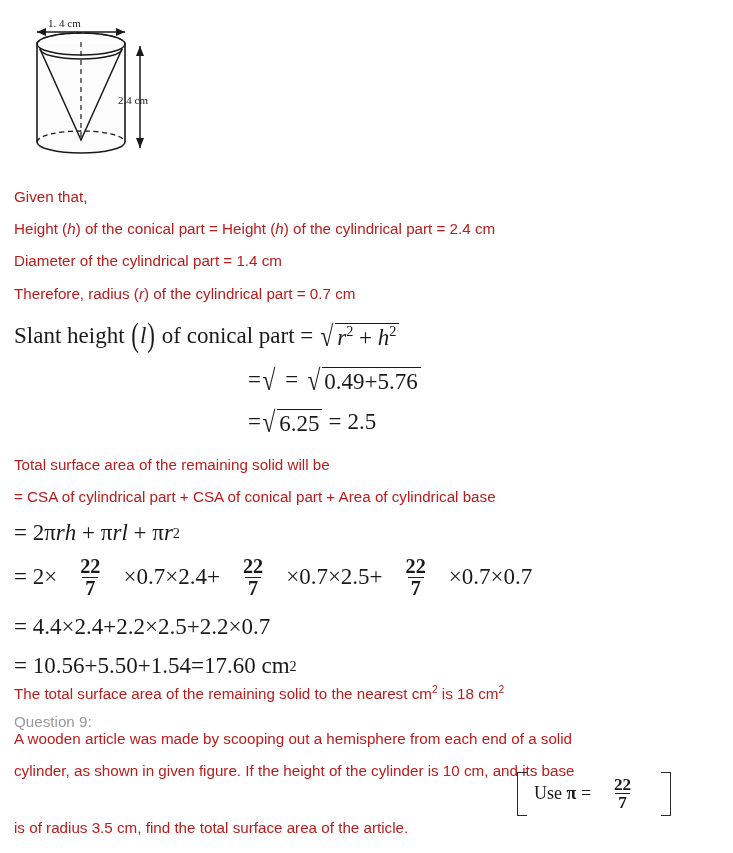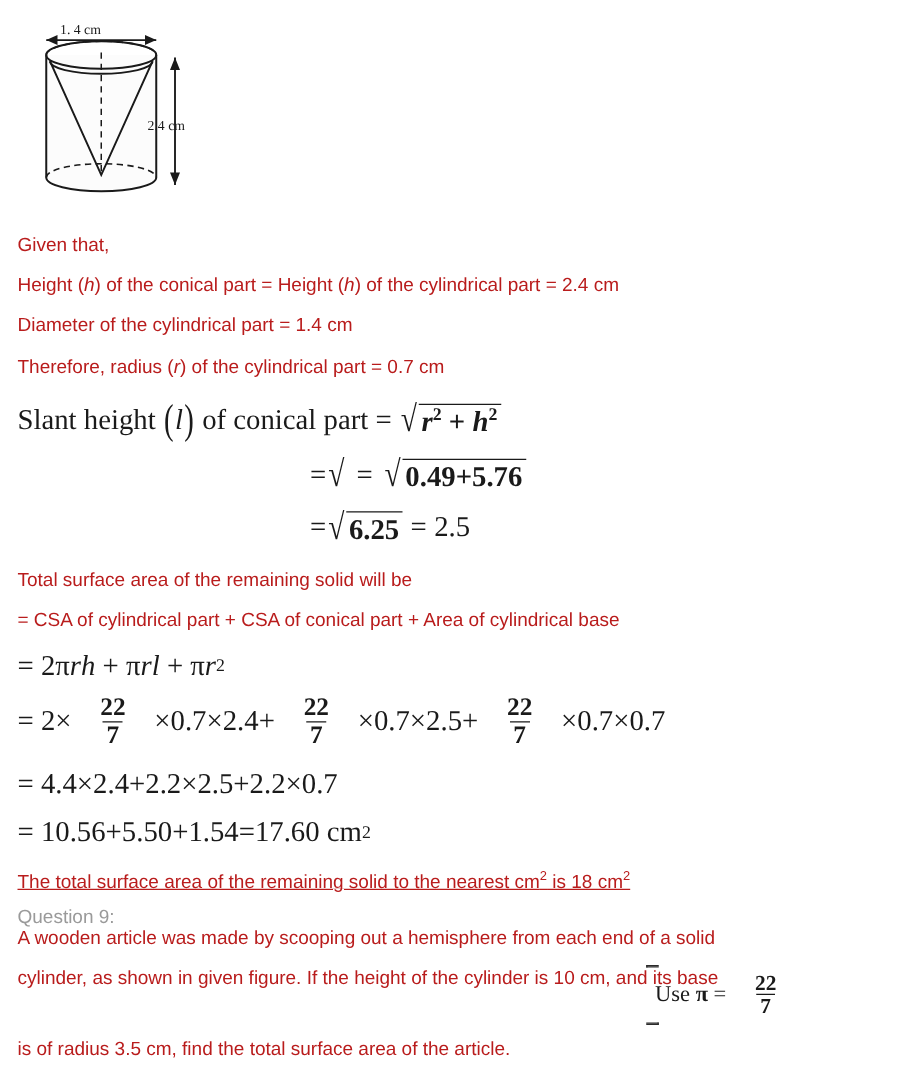--- a/index.html
+++ b/index.html
@@ -78,21 +78,20 @@
   .sqrt .rad {
     font-size: 1.28em;
     line-height: 1;
     transform: scaleX(0.8) translateY(1px);
     transform-origin: bottom center;
   }
   .sqrt .bar {
     border-top: 1.3px solid #1a1a1a;
     padding: 1px 3px 0 2px;
     margin-top: 2px;
-    font-weight: bold;
   }
   .sup { font-size: 0.62em; vertical-align: super; line-height: 0; }
 
   
   .bigp {
     display: inline-block;
     transform: scaleY(1.45);
     transform-origin: center;
     margin: 0 1px;
   }
@@ -100,21 +99,20 @@
   
   #pi-note {
     position: absolute;
     left: 517px;
     top: 772px;
     display: flex;
     align-items: stretch;
     font-family: "Liberation Serif", "DejaVu Serif", serif;
     font-size: 18px;
     color: #1a1a1a;
-    flex-direction: column;
   }
   #pi-note .brk {
     width: 9px;
     border-top: 1.6px solid #2a2a2a;
     border-bottom: 1.6px solid #2a2a2a;
   }
   #pi-note .brk.left  { border-left: 1.6px solid #2a2a2a; }
   #pi-note .brk.right { border-right: 1.6px solid #2a2a2a; }
   #pi-note .inner {
     display: flex;
@@ -244,21 +242,21 @@
 </div>
 
 <div class="math mrow" style="margin-top:16px;">
   <span>=</span>&nbsp;<span>4.4</span><span>×</span><span>2.4</span><span>+</span><span>2.2</span><span>×</span><span>2.5</span><span>+</span><span>2.2</span><span>×</span><span>0.7</span>
 </div>
 
 <div class="math mrow" style="margin-top:13px;">
   <span>=</span>&nbsp;<span>10.56</span><span>+</span><span>5.50</span><span>+</span><span>1.54</span><span>=</span><span>17.60</span>&nbsp;<span>cm</span><span class="sup">2</span>
 </div>
 
-<div class="prose" style="margin-top:19px;text-decoration:underline;">
+<div class="prose" style="margin-top:7px;">
   <span>The total surface area of the remaining solid to the nearest cm</span><sup>2</sup><span> is 18 cm</span><sup>2</sup>
 </div>
 
 <div class="prose muted" style="margin-top:12px;">Question 9:</div>
 
 <div class="prose" style="margin-top:2px;">A wooden article was made by scooping out a hemisphere from each end of a solid</div>
 <div class="prose l">cylinder, as shown in given figure. If the height of the cylinder is 10 cm, and its base</div>
 <div class="prose" style="margin-top:42px;">is of radius 3.5 cm, find the total surface area of the article.</div>
 
 <div id="pi-note">

